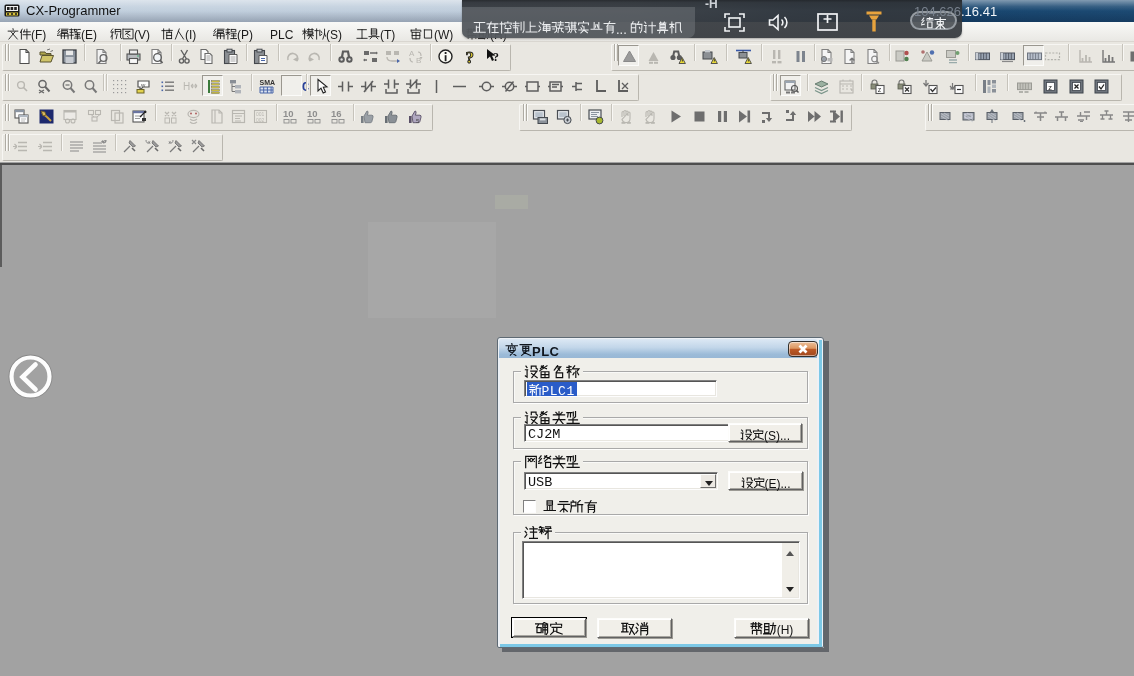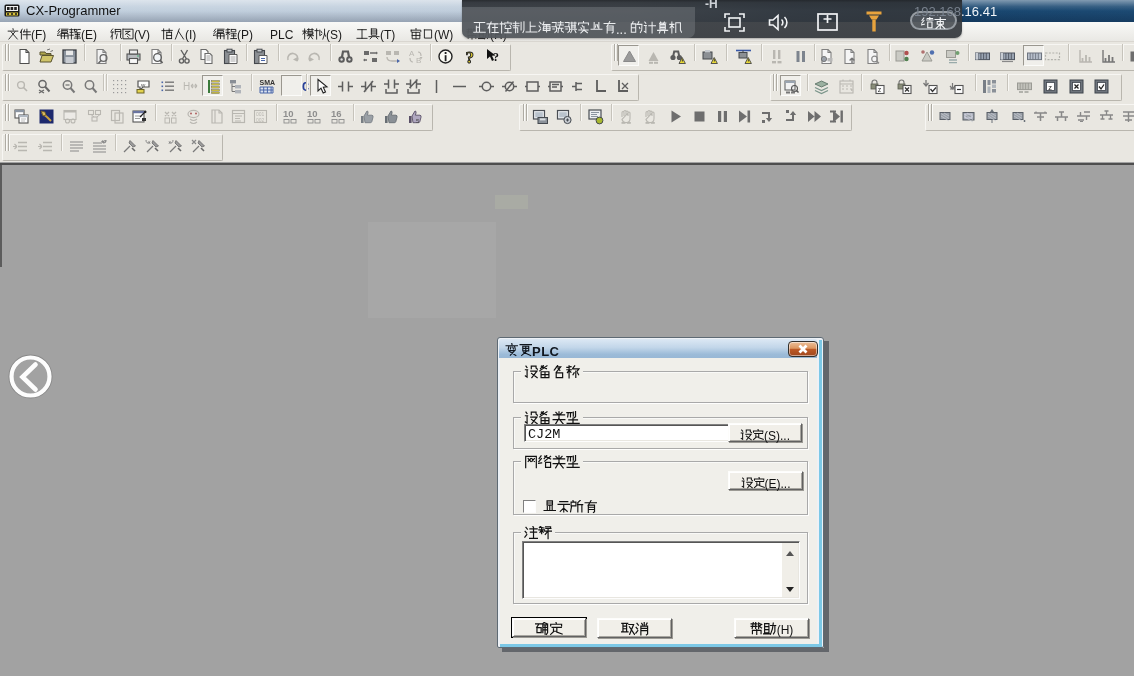--- a/index.html
+++ b/index.html
@@ -36,21 +36,21 @@
         <rect x="2" y="3" width="12" height="5" fill="#f2f2f2"></rect>
         <rect x="3" y="4" width="2.6" height="3" fill="#222"></rect>
         <rect x="6.6" y="4" width="2.6" height="3" fill="#222"></rect>
         <rect x="10.2" y="4" width="2.6" height="3" fill="#222"></rect>
         <rect x="2" y="9.5" width="12" height="3" fill="#d8c23a"></rect>
         <rect x="3" y="10.2" width="2" height="1.6" fill="#222"></rect>
         <rect x="7" y="10.2" width="2" height="1.6" fill="#222"></rect>
         <rect x="11" y="10.2" width="2" height="1.6" fill="#222"></rect>
       </svg></div>
 <div class="abs" style="left:26px;top:3px;font-size:13px;color:#101010;z-index:3">CX-Programmer</div>
-<div class="abs" style="left:914px;top:4px;font-size:13px;color:#79828e;z-index:6"><span>192.168</span><span style="color:#f2f5f8">.16.41</span></div>
+<div class="abs" style="left:914px;top:4px;font-size:13px;color:#79828e;z-index:6"><span>104.626</span><span style="color:#f2f5f8">.16.41</span></div>
 <div class="abs" id="menubar"></div>
 <div class="abs" style="left:7px;top:25px;height:14px;white-space:nowrap"><svg style="width:12px;height:12px;vertical-align:-0.06em" viewBox="0 0 100 100">
         <path d="M50 6 L52 16M10 26 L90 26M66 32 L16 92M34 32 L86 92" fill="none" stroke="#1a1a1a" stroke-width="7.5" stroke-linecap="square"></path>
       </svg><svg style="width:12px;height:12px;vertical-align:-0.06em" viewBox="0 0 100 100">
         <path d="M26 10 L12 38M20 24 L20 92M46 16 L40 34M38 32 L94 32M34 56 L96 56M66 10 L66 92" fill="none" stroke="#1a1a1a" stroke-width="7.5" stroke-linecap="square"></path>
       </svg><span style="font-size:12px;color:#1a1a1a">(F)</span></div>
 <div class="abs" style="left:57px;top:25px;height:14px;white-space:nowrap"><svg style="width:12px;height:12px;vertical-align:-0.06em" viewBox="0 0 100 100">
         <path d="M22 8 L8 28M24 28 L6 50M4 62 L26 58M38 10 L92 10M40 22 L88 22 L88 36 L40 36M40 22 L40 40M36 48 L36 88M34 46 L92 46 L92 90M62 46 L62 88M32 66 L92 66" fill="none" stroke="#1a1a1a" stroke-width="7.5" stroke-linecap="square"></path>
       </svg><svg style="width:12px;height:12px;vertical-align:-0.06em" viewBox="0 0 100 100">
         <path d="M6 14 L36 14M8 36 L34 36M20 8 L20 92M6 60 L36 60M46 12 L66 12 L66 28 L46 28 L46 12M74 12 L94 12M48 40 L92 40M52 54 L88 54M52 68 L88 68M70 40 L70 92M44 84 L96 84" fill="none" stroke="#1a1a1a" stroke-width="7.5" stroke-linecap="square"></path>
@@ -1066,20 +1066,25 @@
           <div class="gblbl"><span style="letter-spacing:1.5px"><svg style="width:14px;height:14px;vertical-align:-0.06em" viewBox="0 0 100 100">
                 <path d="M14 8 L22 18M10 34 L26 34M22 34 L22 86 L10 78M52 8 L52 26M52 8 L86 8 L86 22 L96 30M48 44 L92 44 L56 90M54 60 L94 90" fill="none" stroke="#111" stroke-width="8.5" stroke-linecap="square"></path>
               </svg><svg style="width:14px;height:14px;vertical-align:-0.06em" viewBox="0 0 100 100">
                 <path d="M38 4 L18 26M24 8 L60 26M64 6 L12 42M22 48 L78 48 L78 90 L22 90 L22 48M50 48 L50 90M22 69 L78 69" fill="none" stroke="#111" stroke-width="8.5" stroke-linecap="square"></path>
               </svg><svg style="width:14px;height:14px;vertical-align:-0.06em" viewBox="0 0 100 100">
                 <path d="M40 4 L16 36M32 14 L62 14 L30 52M44 24 L56 38M30 56 L76 56 L76 90 L30 90 L30 56" fill="none" stroke="#111" stroke-width="8.5" stroke-linecap="square"></path>
               </svg><svg style="width:14px;height:14px;vertical-align:-0.06em" viewBox="0 0 100 100">
                 <path d="M6 16 L36 12M22 6 L22 92M6 34 L38 34M22 36 L10 54M22 36 L36 52M62 6 L48 24M48 28 L92 28 L80 44M70 44 L70 88M58 56 L50 70M82 56 L90 70" fill="none" stroke="#111" stroke-width="8.5" stroke-linecap="square"></path>
               </svg></span></div>
         </div>
+<div class="abs sunk" style="left:24px;top:22px;width:193px;height:17px">
+          <div style="position:absolute;left:2px;top:1px;background:#2a5cc8;padding:0 2px;height:14px"><svg style="width:12.5px;height:12.5px;vertical-align:-0.02em" viewBox="0 0 100 100">
+              <path d="M26 2 L28 10M6 14 L48 14M10 28 L44 28M6 44 L48 44M27 44 L27 90M16 56 L10 68M38 56 L44 68M76 2 L58 20M58 20 L58 88M56 34 L94 34M88 34 L88 88" fill="none" stroke="#fff" stroke-width="9" stroke-linecap="square"></path>
+            </svg><span style="font-size:13px;color:#fff;font-family:Liberation Mono,monospace;position:relative;top:-1.5px;letter-spacing:0.5px">PLC1</span></div>
+        </div>
 <div class="gb" style="left:13px;top:59px;width:295px;height:32px">
           <div class="gblbl"><span style="letter-spacing:1.5px"><svg style="width:14px;height:14px;vertical-align:-0.06em" viewBox="0 0 100 100">
                 <path d="M14 8 L22 18M10 34 L26 34M22 34 L22 86 L10 78M52 8 L52 26M52 8 L86 8 L86 22 L96 30M48 44 L92 44 L56 90M54 60 L94 90" fill="none" stroke="#111" stroke-width="8.5" stroke-linecap="square"></path>
               </svg><svg style="width:14px;height:14px;vertical-align:-0.06em" viewBox="0 0 100 100">
                 <path d="M38 4 L18 26M24 8 L60 26M64 6 L12 42M22 48 L78 48 L78 90 L22 90 L22 48M50 48 L50 90M22 69 L78 69" fill="none" stroke="#111" stroke-width="8.5" stroke-linecap="square"></path>
               </svg><svg style="width:14px;height:14px;vertical-align:-0.06em" viewBox="0 0 100 100">
                 <path d="M10 28 L90 28M50 6 L50 52M28 10 L40 22M72 10 L60 22M8 62 L92 62M50 52 L26 92M52 58 L80 92" fill="none" stroke="#111" stroke-width="8.5" stroke-linecap="square"></path>
               </svg><svg style="width:14px;height:14px;vertical-align:-0.06em" viewBox="0 0 100 100">
                 <path d="M6 12 L42 12M16 12 L12 42M32 12 L32 42M52 8 L52 36M68 4 L68 40 L58 48M20 64 L82 64M50 50 L50 86M8 88 L94 88" fill="none" stroke="#111" stroke-width="8.5" stroke-linecap="square"></path>
               </svg></span></div>
@@ -1100,20 +1105,26 @@
 <div class="gb" style="left:13px;top:103px;width:295px;height:54px">
           <div class="gblbl"><span style="letter-spacing:1.5px"><svg style="width:14px;height:14px;vertical-align:-0.06em" viewBox="0 0 100 100">
                 <path d="M12 10 L12 90M12 10 L88 10 L88 90M30 26 L48 46M48 26 L30 46M56 26 L74 46M74 26 L56 46" fill="none" stroke="#111" stroke-width="8.5" stroke-linecap="square"></path>
               </svg><svg style="width:14px;height:14px;vertical-align:-0.06em" viewBox="0 0 100 100">
                 <path d="M22 6 L8 26M24 26 L6 48M4 60 L26 56M62 4 L44 26M48 8 L90 28M90 10 L48 44M54 52 L90 52 L90 88 L54 88 L54 52" fill="none" stroke="#111" stroke-width="8.5" stroke-linecap="square"></path>
               </svg><svg style="width:14px;height:14px;vertical-align:-0.06em" viewBox="0 0 100 100">
                 <path d="M10 28 L90 28M50 6 L50 52M28 10 L40 22M72 10 L60 22M8 62 L92 62M50 52 L26 92M52 58 L80 92" fill="none" stroke="#111" stroke-width="8.5" stroke-linecap="square"></path>
               </svg><svg style="width:14px;height:14px;vertical-align:-0.06em" viewBox="0 0 100 100">
                 <path d="M6 12 L42 12M16 12 L12 42M32 12 L32 42M52 8 L52 36M68 4 L68 40 L58 48M20 64 L82 64M50 50 L50 86M8 88 L94 88" fill="none" stroke="#111" stroke-width="8.5" stroke-linecap="square"></path>
               </svg></span></div>
+        </div>
+<div class="abs sunk" style="left:24px;top:114px;width:194px;height:18px">
+          <span style="font-size:13.5px;color:#111;font-family:Liberation Mono,monospace;position:absolute;left:3px;top:1.5px">USB</span>
+          <div class="cmbbtn">
+            <div class="arrdn"></div>
+          </div>
         </div>
 <div class="abs btn3" style="left:228px;top:113px;width:75px;height:19px;text-align:center">
           <div style="margin-top:2px"><svg style="width:12px;height:12px;vertical-align:-0.06em" viewBox="0 0 100 100">
               <path d="M14 8 L22 18M10 34 L26 34M22 34 L22 86 L10 78M52 8 L52 26M52 8 L86 8 L86 22 L96 30M48 44 L92 44 L56 90M54 60 L94 90" fill="none" stroke="#111" stroke-width="8.5" stroke-linecap="square"></path>
             </svg><svg style="width:12px;height:12px;vertical-align:-0.06em" viewBox="0 0 100 100">
               <path d="M50 2 L52 10M12 16 L90 16 L90 28M12 16 L12 28M22 38 L88 38M56 38 L56 72M32 48 L32 70 L12 88M36 66 L56 66M56 72 L94 86" fill="none" stroke="#111" stroke-width="8.5" stroke-linecap="square"></path>
             </svg><span style="font-size:12px;color:#111">(E)...</span></div>
         </div>
 <div class="abs sunk" style="left:23px;top:142px;width:13px;height:13px;box-shadow:none"></div>
 <div class="abs" style="left:43px;top:141px"><span style="letter-spacing:0.5px"><svg style="width:13.5px;height:13.5px;vertical-align:-0.06em" viewBox="0 0 100 100">

